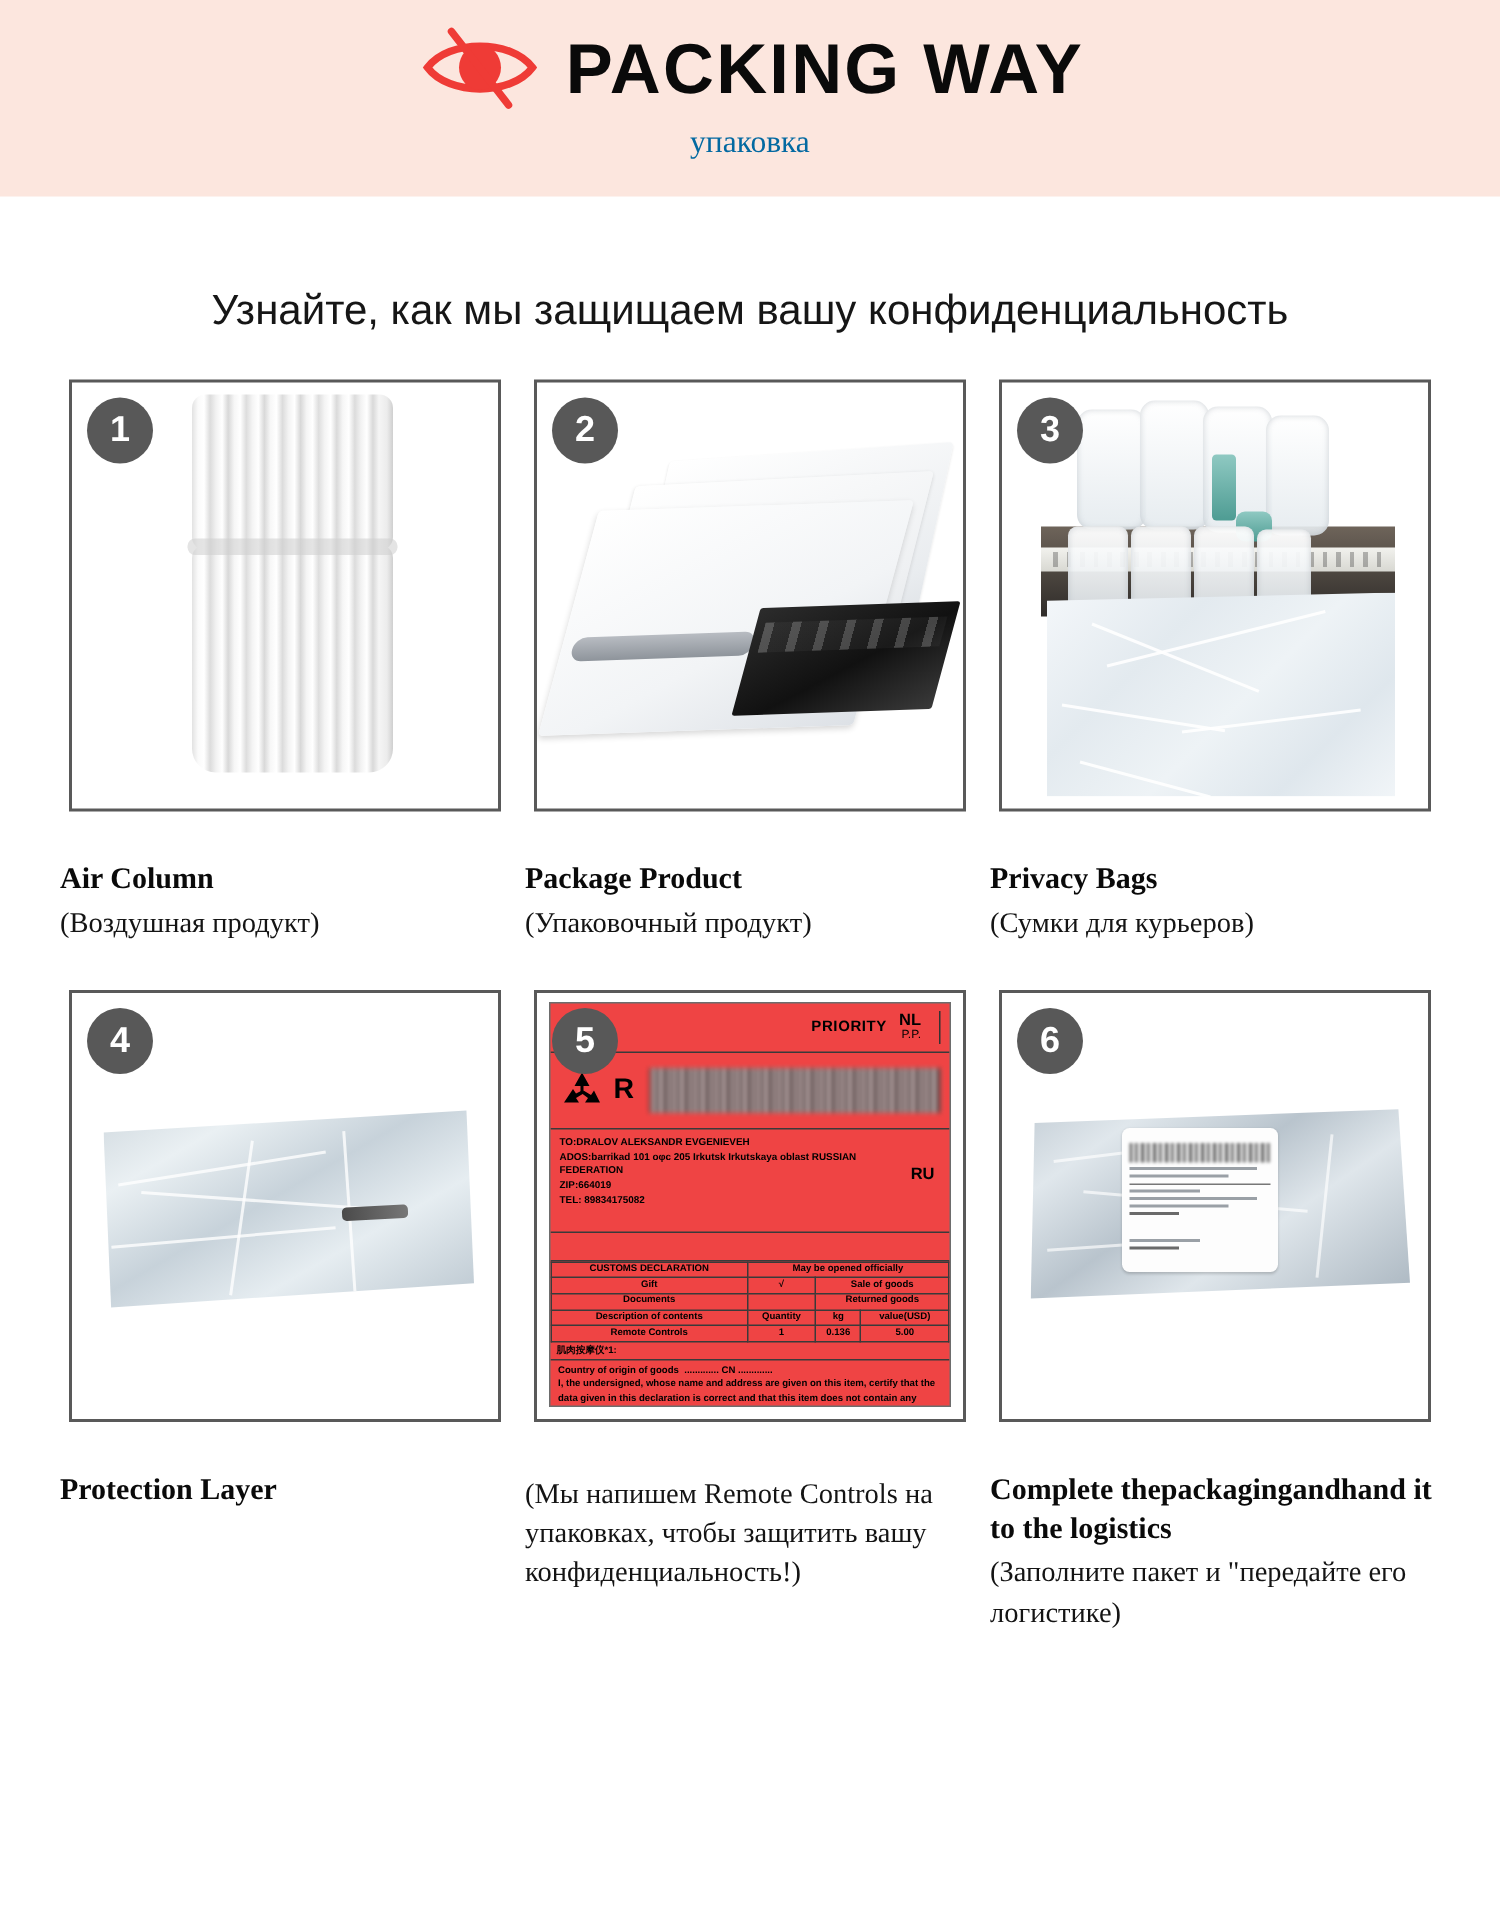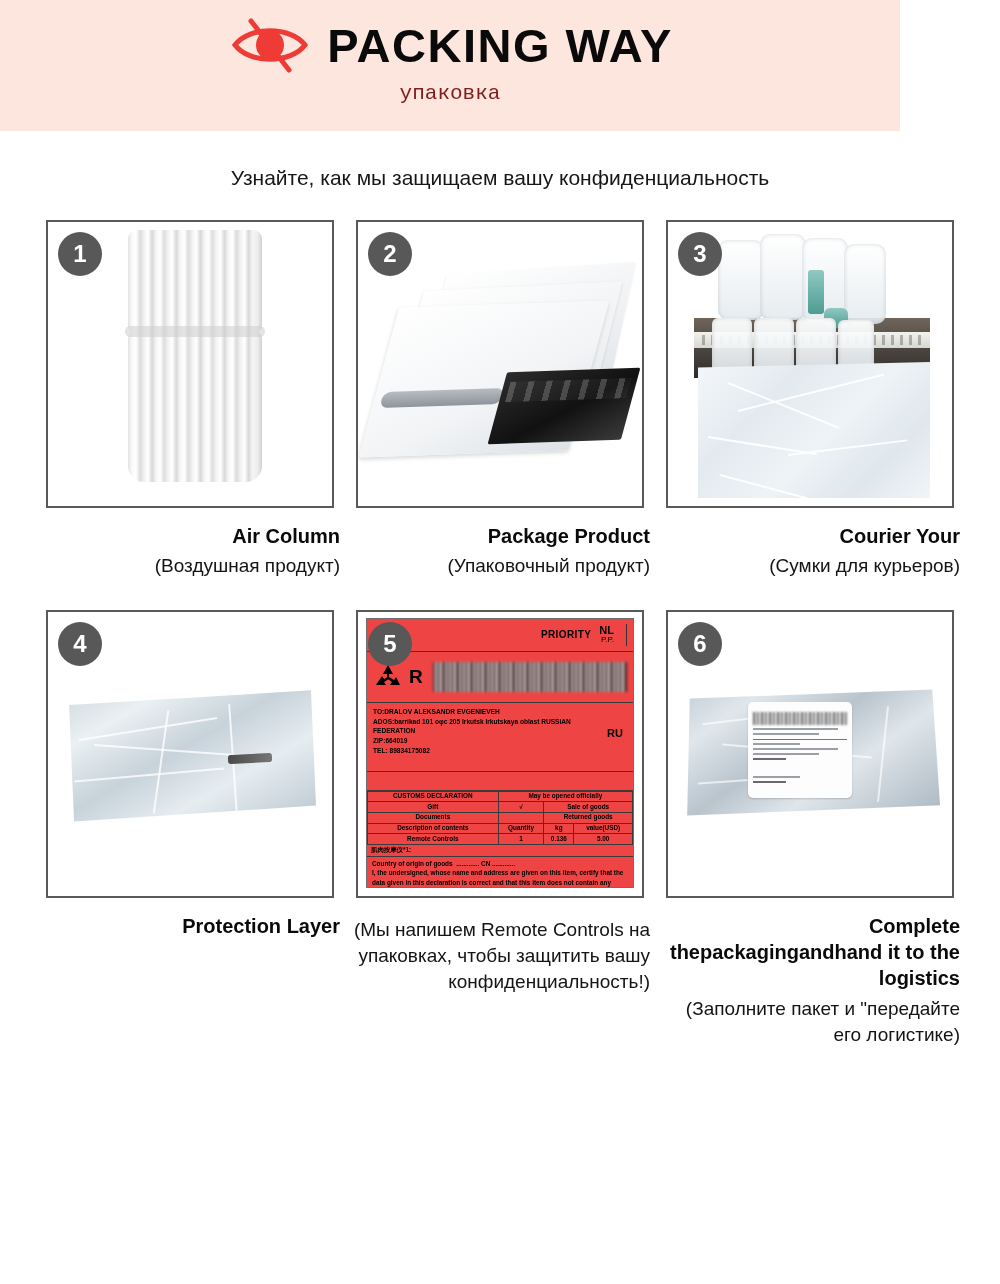--- a/index.html
+++ b/index.html
@@ -10,21 +10,21 @@
   body {
     width: 1000px;
     height: 1284px;
     font-family: "Liberation Sans", sans-serif;
     color: #111111;
     overflow: hidden;
   }
 
   
   .header-band {
-    width: 900px;
+    width: 1000px;
     height: 131px;
     background: #fce6de;
     display: flex;
     flex-direction: column;
     align-items: center;
     justify-content: flex-start;
     box-sizing: border-box;
     padding-top: 14px;
   }
   .brand-row {
@@ -41,40 +41,40 @@
   .brand-title {
     font-size: 47px;
     font-weight: bold;
     letter-spacing: 1.5px;
     color: #0a0a0a;
     line-height: 1;
     font-family: "Liberation Sans", sans-serif;
   }
   .brand-sub {
     font-size: 21px;
-    color: #7f1d1d;
+    color: #0369a1;
     margin-top: 6px;
-    font-family: Liberation Mono, monospace;
+    font-family: Liberation Serif, serif;
   }
 
   
   .headline-wrap {
     text-align: center;
     padding-top: 30px;
   }
   .headline-en {
     font-size: 34px;
     font-weight: bold;
     color: #0a0a0a;
     letter-spacing: 0.2px;
   }
   .headline-ru {
-    font-size: 21px;
+    font-size: 28px;
     color: #161616;
-    margin-top: 5px;
+    margin-top: 30px;
   }
 
   
   .grid {
     display: grid;
     grid-template-columns: repeat(3, 306px);
     justify-content: center;
     column-gap: 4px;
     margin-top: 30px;
   }
@@ -108,22 +108,23 @@
     align-items: center;
     justify-content: center;
     z-index: 9;
   }
   .photo {
     position: absolute;
     inset: 0;
   }
   .caption {
     width: 300px;
-    text-align: right;
-    margin-top: 15px;
+    text-align: left;
+    margin-top: 32px;
+    font-family: Liberation Serif, serif;
   }
   .cap-en {
     font-size: 20px;
     font-weight: bold;
     color: #0a0a0a;
     line-height: 1.32;
   }
   .cap-ru {
     font-size: 19px;
     color: #141414;
@@ -481,21 +482,21 @@
           <div class="bag-front"></div>
           <div class="crease" style="left:60px;  top:160px; width:120px; height:2px; transform:rotate(22deg);"></div>
           <div class="crease" style="left:70px;  top:188px; width:150px; height:2px; transform:rotate(-14deg);"></div>
           <div class="crease" style="left:40px;  top:214px; width:110px; height:2px; transform:rotate(9deg);"></div>
           <div class="crease" style="left:120px; top:232px; width:120px; height:2px; transform:rotate(-7deg);"></div>
           <div class="crease" style="left:52px;  top:252px; width:90px;  height:2px; transform:rotate(15deg);"></div>
         </div>
       </div>
     </div>
     <div class="caption">
-      <div class="cap-en">Courier Your</div>
+      <div class="cap-en">Privacy Bags</div>
       <div class="cap-ru">(Сумки для курьеров)</div>
     </div>
   </div>
 </div>
 
 <div class="grid row2">
 
   <div class="cell">
     <div class="card">
       <div class="badge">4</div>

